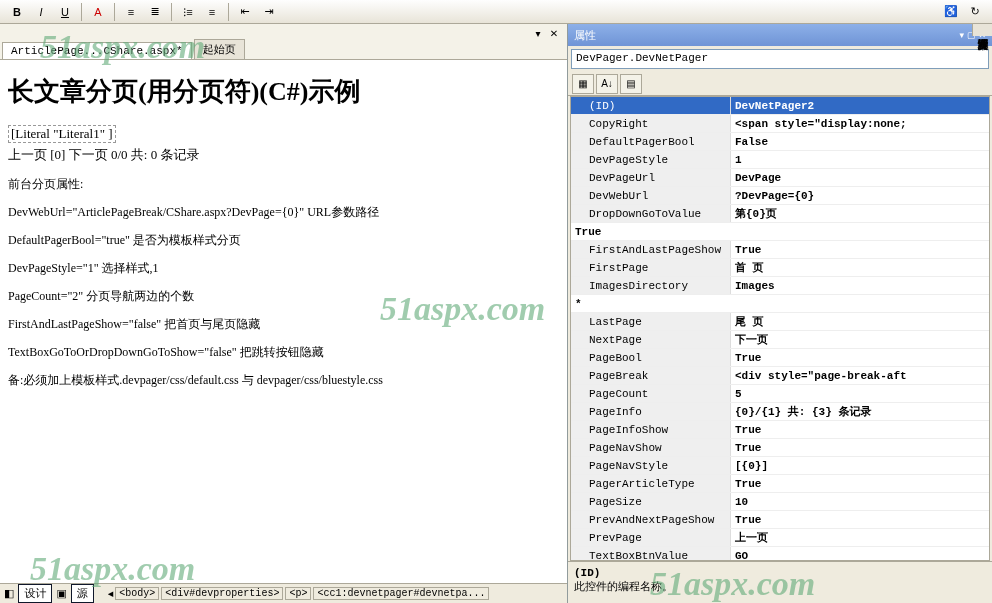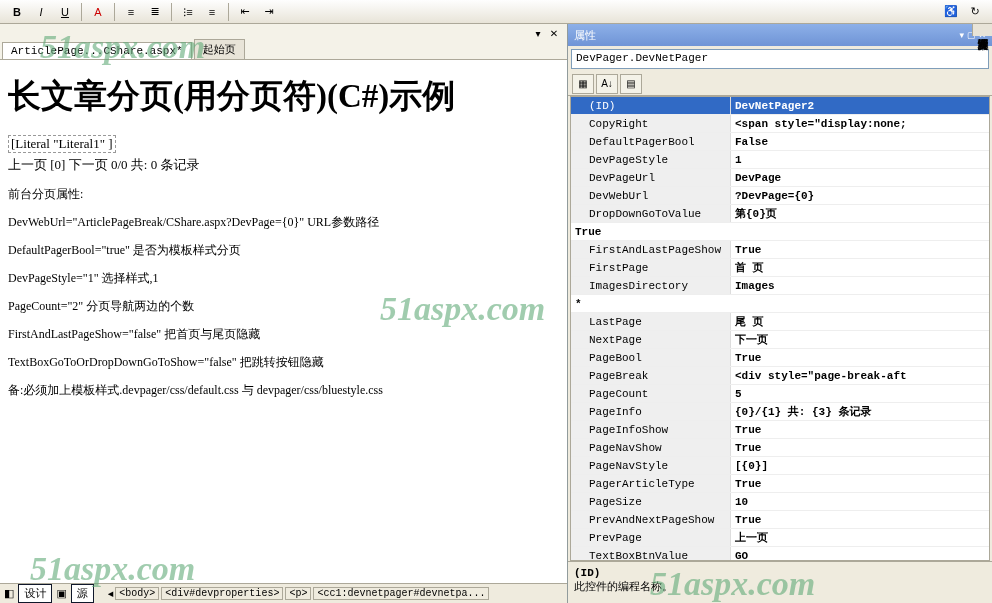--- a/index.html
+++ b/index.html
@@ -8,21 +8,21 @@
 .tb-btn { width:22px; height:20px; display:flex; align-items:center; justify-content:center; border:1px solid transparent; cursor:pointer; font-size:11px; }
 .tb-sep { width:1px; height:18px; background:#aca899; margin:0 3px; }
 .main-area { display:flex; height:579px; }
 .editor-area { width:568px; display:flex; flex-direction:column; background:#fff; border-right:1px solid #919b9c; }
 .tab-bar { height:36px; background:#f4f2e8; border-bottom:1px solid #aca899; display:flex; align-items:flex-end; padding-left:2px; position:relative; }
 .tab { padding:2px 8px; font-size:11px; background:#fff; border:1px solid #aca899; border-bottom:none; margin-right:2px; font-family:"Courier New",monospace; cursor:pointer; }
 .tab.inactive { background:#e8e4d8; }
 .tab-close { position:absolute; right:6px; top:2px; display:flex; gap:2px; }
 .tab-close span { width:14px; height:14px; display:flex; align-items:center; justify-content:center; cursor:pointer; font-size:10px; }
 .editor-body { flex:1; padding:14px 8px; overflow:auto; font-family:SimSun,serif; color:#000; }
-.editor-body h1 { font-size:33px; font-weight:bold; margin-bottom:16px; font-family:SimSun,serif; }
+.editor-body h1 { font-size:26px; font-weight:bold; margin-bottom:16px; font-family:SimSun,serif; }
 .editor-body .literal { border:1px dashed #999; display:inline-block; padding:0 2px; font-size:13px; margin-bottom:2px; }
 .editor-body p { font-size:12px; line-height:1.5; margin-bottom:10px; }
 .editor-body .nav-line { font-size:13px; }
 .editor-footer { height:20px; background:#efebde; border-top:1px solid #aca899; display:flex; align-items:center; font-size:11px; padding:0 4px; gap:4px; }
 .ft-tab { padding:1px 5px; border:1px solid #0f172a; background:#fff; cursor:pointer; font-size:11px; }
 .breadcrumb { display:flex; gap:2px; margin-left:10px; overflow:hidden; }
 .bc-item { border:1px solid #aca899; padding:0 3px; font-family:"Courier New",monospace; font-size:10px; white-space:nowrap; }
 .prop-panel { flex:1; background:#efebde; display:flex; flex-direction:column; }
 .prop-title { height:22px; background:linear-gradient(#8db0e8,#6f94d6); color:#fff; font-size:11px; display:flex; align-items:center; padding:3px 6px; justify-content:space-between; }
 .prop-title .ctrl { display:flex; gap:3px; }

